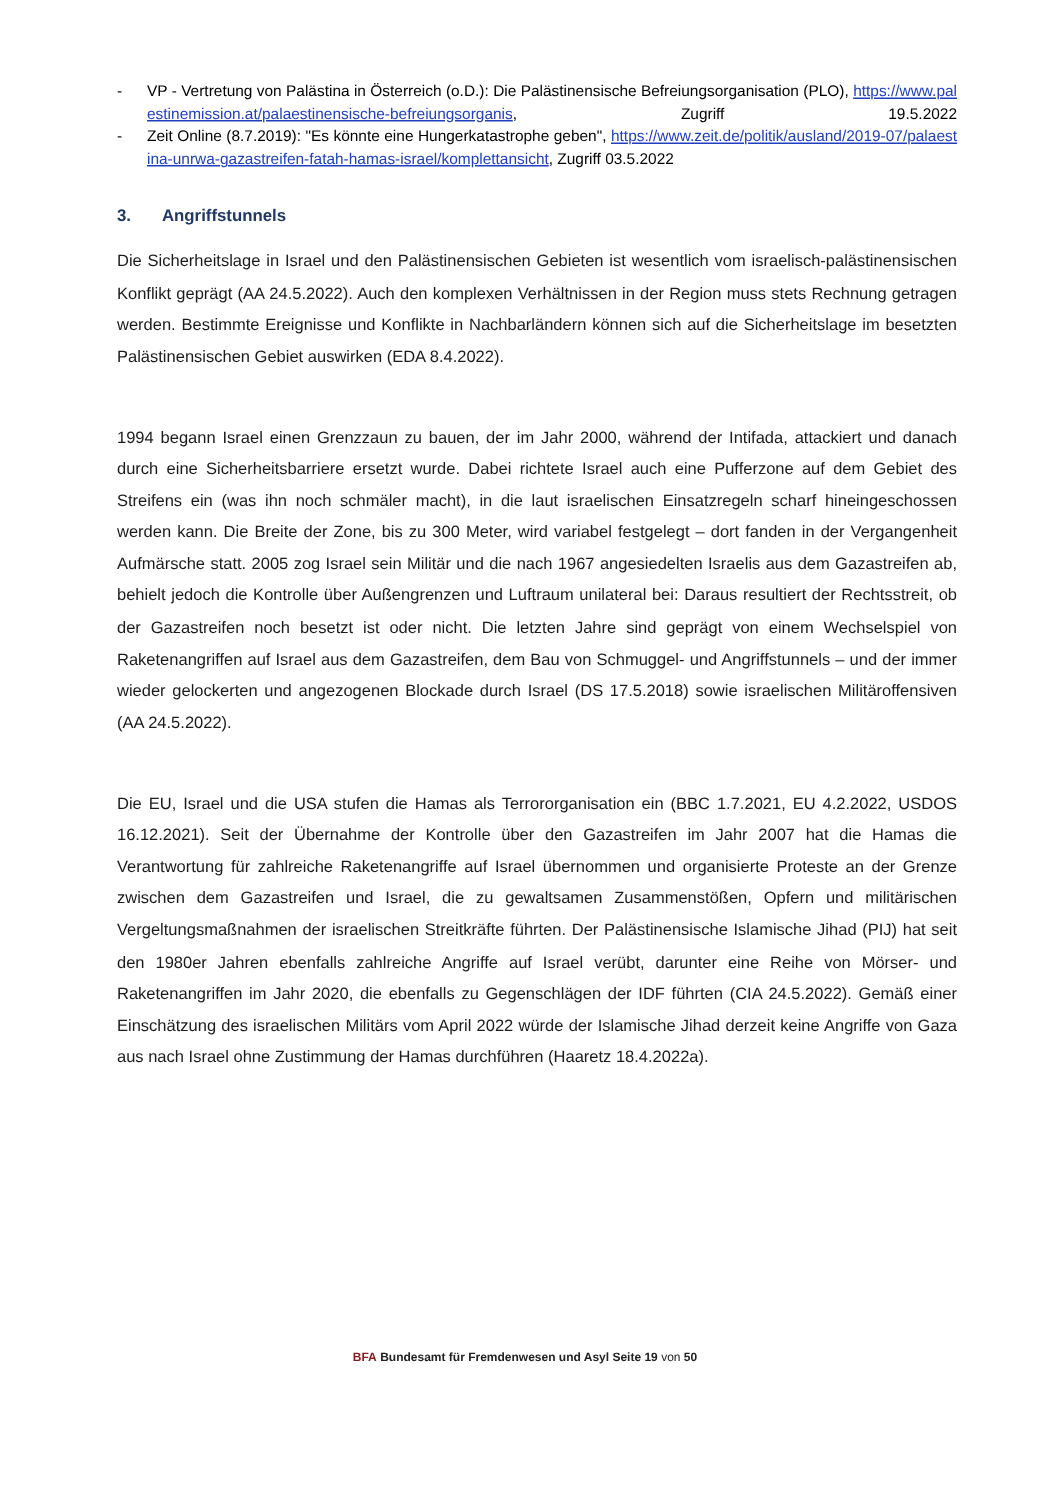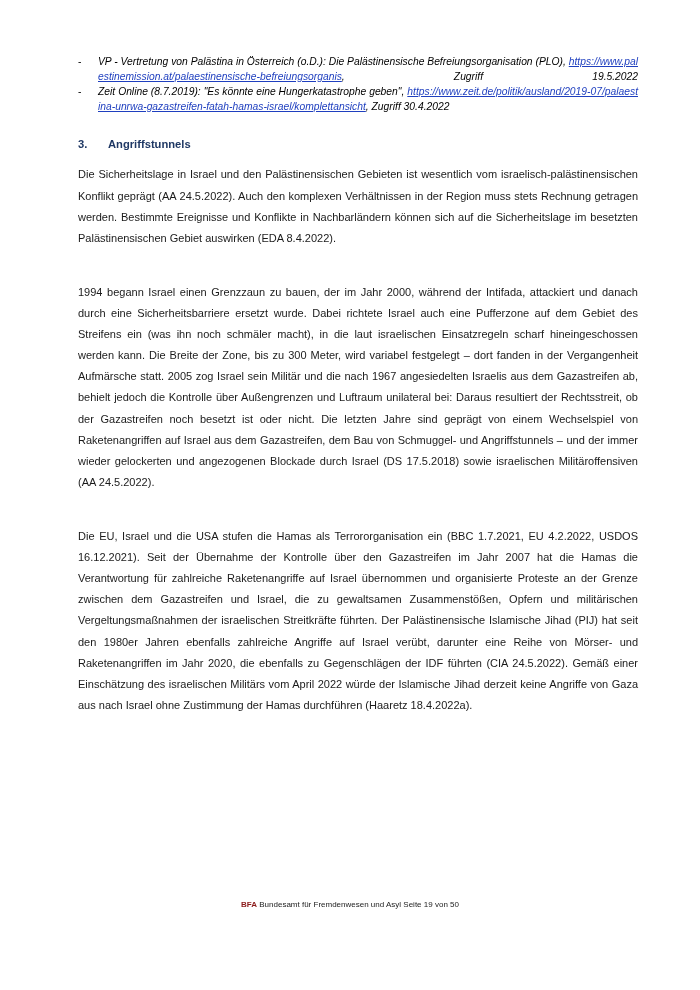--- a/index.html
+++ b/index.html
@@ -37,21 +37,20 @@
     margin-bottom: 1px;
   }
   .ref-bullet {
     width: 20px;
     flex: 0 0 20px;
     text-align: left;
   }
   .ref-text {
     flex: 1 1 auto;
     text-align: justify;
-    font-style: italic;
   }
   .ref-text.spread {
     text-align-last: justify;
   }
   a.link {
     color: #1f3fbf;
     text-decoration: underline;
     word-break: break-all;
   }
   
@@ -83,35 +82,35 @@
     position: absolute;
     left: 0;
     top: 900px;
     width: 700px;
     text-align: center;
     font-size: 8px;
     color: #222222;
   }
   .footer .bfa { color: #8b1a1a; font-weight: bold; text-align: right; }
   .footer .lbl { font-weight: normal; }
-  .footer b { font-weight: normal; }
+  .footer b { font-weight: bold; }
 </style>
 </head>
 <body>
 
 <div class="page">
 
   <ul class="ref-list">
     <li class="ref-item">
       <span class="ref-bullet">-</span>
       <span class="ref-text spread"><span>VP - Vertretung von Palästina in Österreich (o.D.): Die Palästinensische Befreiungsorganisation (PLO),</span> <a class="link" href="#">https://www.palestinemission.at/palaestinensische-befreiungsorganis</a><span>, Zugriff 19.5.2022</span></span>
     </li>
     <li class="ref-item">
       <span class="ref-bullet">-</span>
-      <span class="ref-text"><span>Zeit Online (8.7.2019): "Es könnte eine Hungerkatastrophe geben",</span> <a class="link" href="#">https://www.zeit.de/politik/ausland/2019-07/palaestina-unrwa-gazastreifen-fatah-hamas-israel/komplettansicht</a><span>, Zugriff 30.4.2022</span></span>
+      <span class="ref-text"><span>Zeit Online (8.7.2019): "Es könnte eine Hungerkatastrophe geben",</span> <a class="link" href="#">https://www.zeit.de/politik/ausland/2019-07/palaestina-unrwa-gazastreifen-fatah-hamas-israel/komplettansicht</a><span>, Zugriff 03.5.2022</span></span>
     </li>
   </ul>
 
   <div class="heading">
     <span class="num">3.</span>
     <span>Angriffstunnels</span>
   </div>
 
   <p class="body">Die Sicherheitslage in Israel und den Palästinensischen Gebieten ist wesentlich vom israelisch-palästinensischen Konflikt geprägt (AA 24.5.2022). Auch den komplexen Verhältnissen in der Region muss stets Rechnung getragen werden. Bestimmte Ereignisse und Konflikte in Nachbarländern können sich auf die Sicherheitslage im besetzten Palästinensischen Gebiet auswirken (EDA 8.4.2022).</p>
   <div class="gap"></div>

